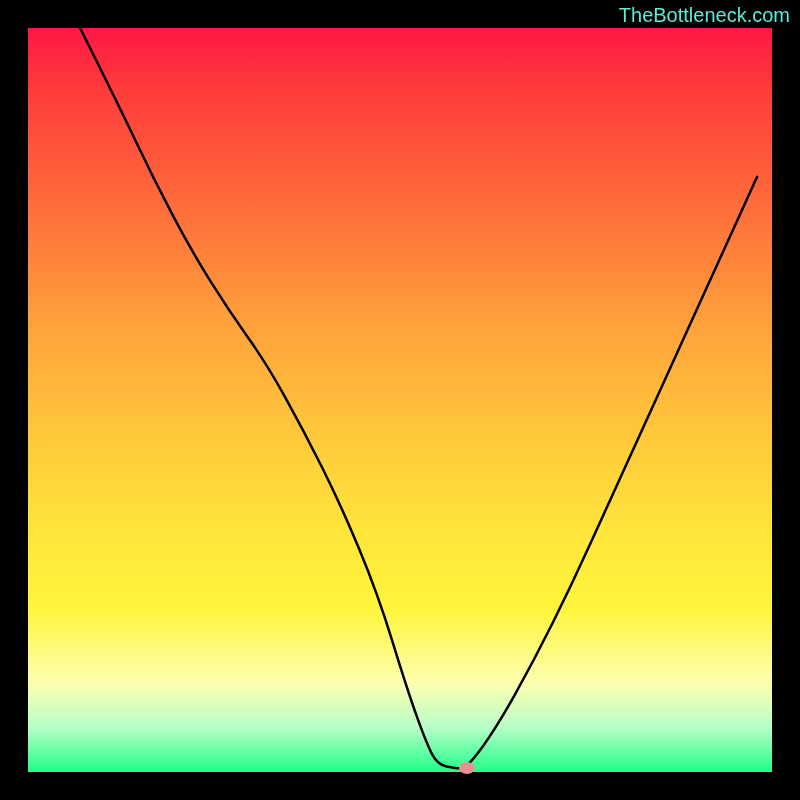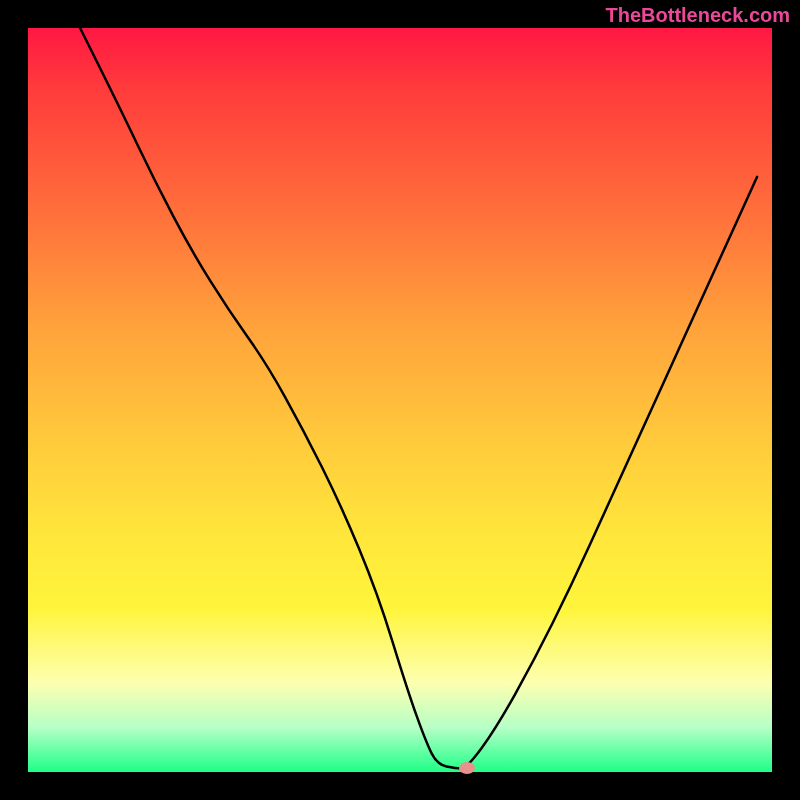--- a/index.html
+++ b/index.html
@@ -8,23 +8,23 @@
     height: 800px;
     background: #000;
     position: relative;
     font-family: Arial, sans-serif;
     overflow: hidden;
   }
   .watermark {
     position: absolute;
     top: 4px;
     right: 10px;
-    color: #ec4899;
+    color: #5eead4;
     font-size: 20px;
-    font-weight: bold;
+    font-weight: normal;
     z-index: 10;
   }
   .plot-area {
     position: absolute;
     left: 28px;
     top: 28px;
     width: 744px;
     height: 744px;
     background: linear-gradient(to bottom,
       #ff1744 0%,

